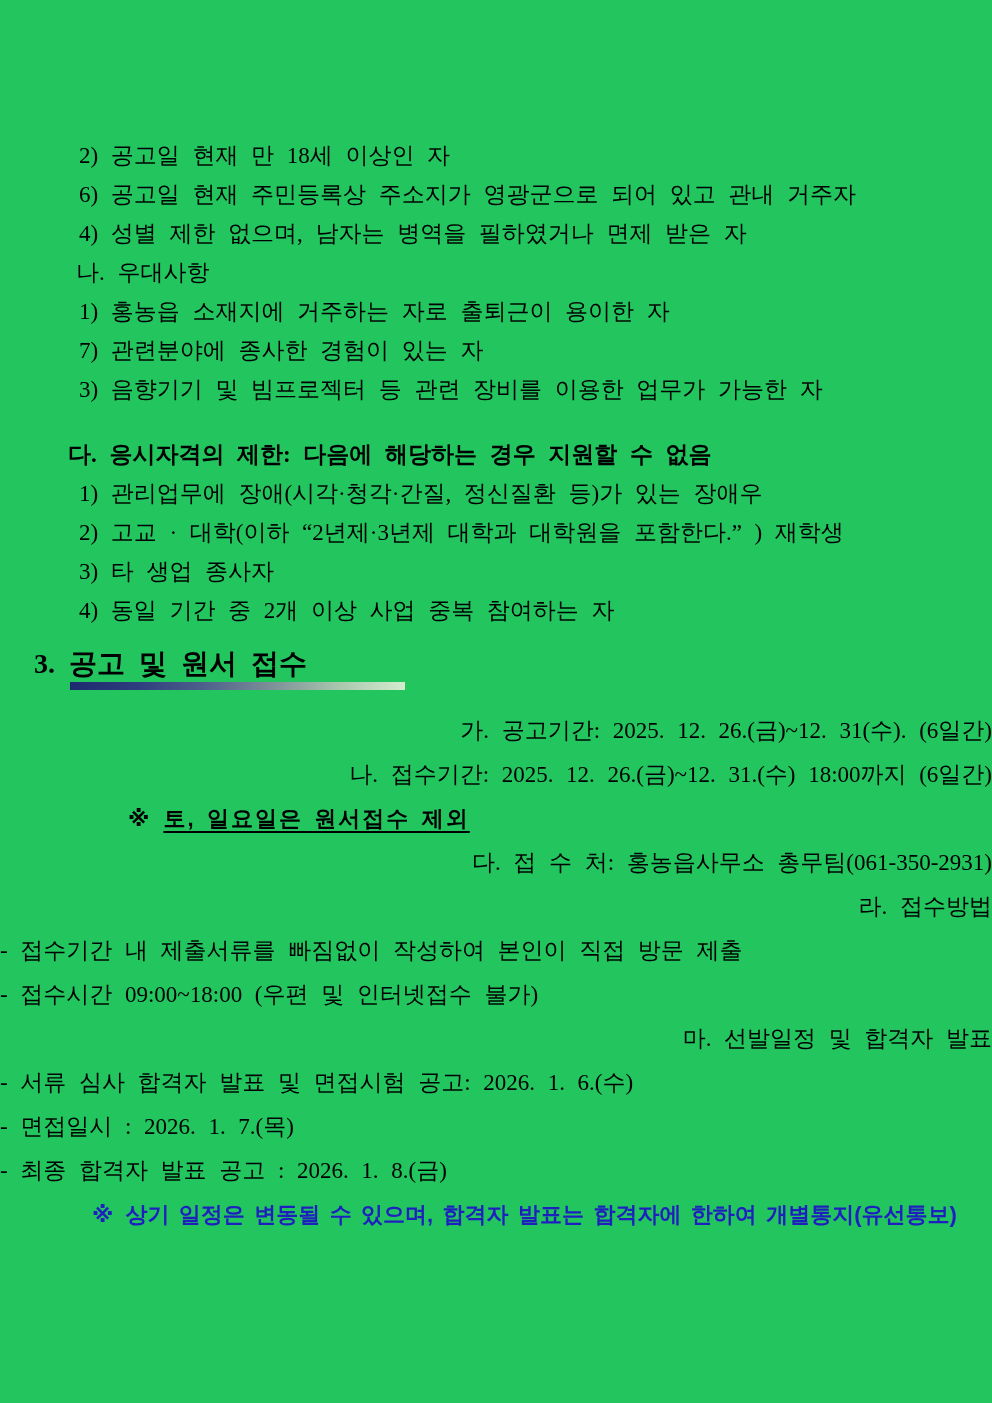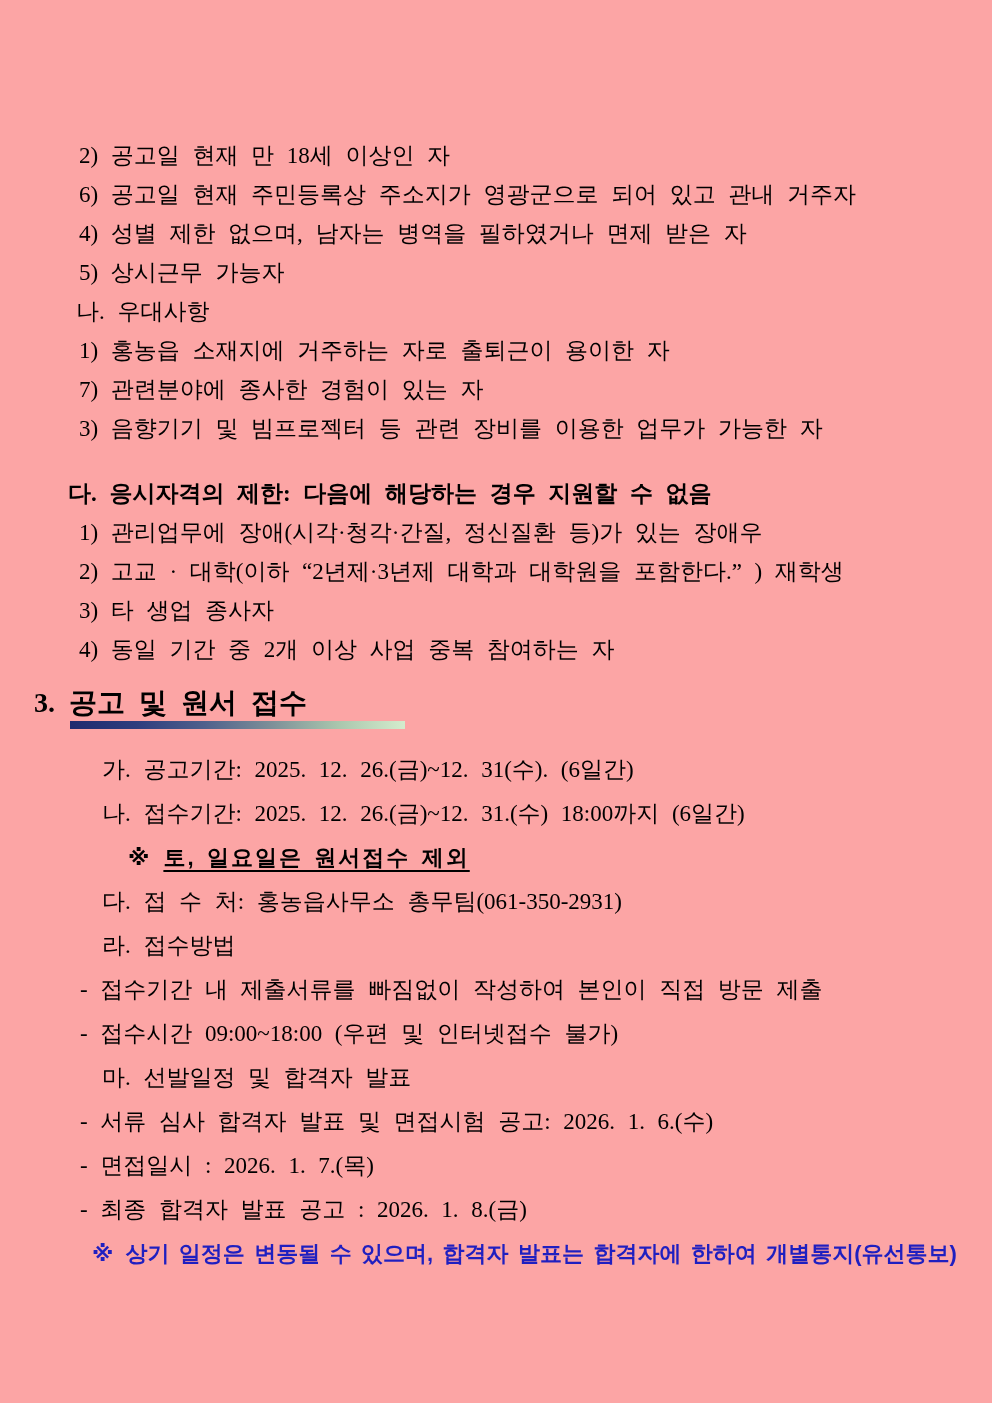--- a/index.html
+++ b/index.html
@@ -4,21 +4,21 @@
 <style>
   html, body { margin: 0; padding: 0; background: #ffffff; }
   body {
     width: 992px; height: 1403px;
     font-family: "Liberation Serif", "DejaVu Serif", serif;
     color: #000000;
   }
   .page {
     position: relative;
     width: 992px; height: 1403px;
-    background: #fca5a5;
+    background: #22c55e;
     overflow: hidden;
   }
   p { margin: 0; white-space: nowrap; }
 
   
   .upper { padding-top: 136px; font-size: 23px; word-spacing: 0.3em; }
   .upper p { line-height: 39px; height: 39px; }
   .q-item   { padding-left: 79px; }
   .sub-head { padding-left: 68px; margin-left: 8px; }
   .restrict-head {
@@ -39,22 +39,22 @@
   .grad-bar {
     margin-left: 70px;
     width: 335px; height: 8px;
     background: linear-gradient(to right,
       #1e2a6e 0%, #2e3d7e 20%, #4f608c 40%, #7d8f98 60%, #a9c6ad 80%, #d4eccd 100%);
   }
 
   
   .lower { margin-top: 19px; font-size: 23px; word-spacing: 0.3em; }
   .lower p { line-height: 44px; height: 44px; }
-  .label-line { padding-left: 102px; }
-  .dash-line  { padding-left: 80px; }
+  .label-line { padding-left: 102px; text-align: right; }
+  .dash-line  { }
 
   .weekend-note {
     padding-left: 128px;
     font-family: "Liberation Sans", "DejaVu Sans", sans-serif;
     font-weight: bold;
     font-size: 22px;
     letter-spacing: 2px;
     word-spacing: 0.15em;
   }
   .weekend-note .underlined {
@@ -74,21 +74,20 @@
 </style>
 </head>
 <body>
 
 <div class="page">
 
   <div class="upper">
     <p class="q-item">2) 공고일 현재 만 18세 이상인 자</p>
     <p class="q-item">6) 공고일 현재 주민등록상 주소지가 영광군으로 되어 있고 관내 거주자</p>
     <p class="q-item">4) 성별 제한 없으며, 남자는 병역을 필하였거나 면제 받은 자</p>
-    <p class="q-item">5) 상시근무 가능자</p>
 
     <p class="sub-head">나. 우대사항</p>
     <p class="q-item">1) 홍농읍 소재지에 거주하는 자로 출퇴근이 용이한 자</p>
     <p class="q-item">7) 관련분야에 종사한 경험이 있는 자</p>
     <p class="q-item">3) 음향기기 및 빔프로젝터 등 관련 장비를 이용한 업무가 가능한 자</p>
 
     <p class="restrict-head">다. 응시자격의 제한: 다음에 해당하는 경우 지원할 수 없음</p>
     <p class="q-item">1) 관리업무에 장애(시각·청각·간질, 정신질환 등)가 있는 장애우</p>
     <p class="q-item">2) 고교 · 대학(이하 “2년제·3년제 대학과 대학원을 포함한다.” ) 재학생</p>
     <p class="q-item">3) 타 생업 종사자</p>

